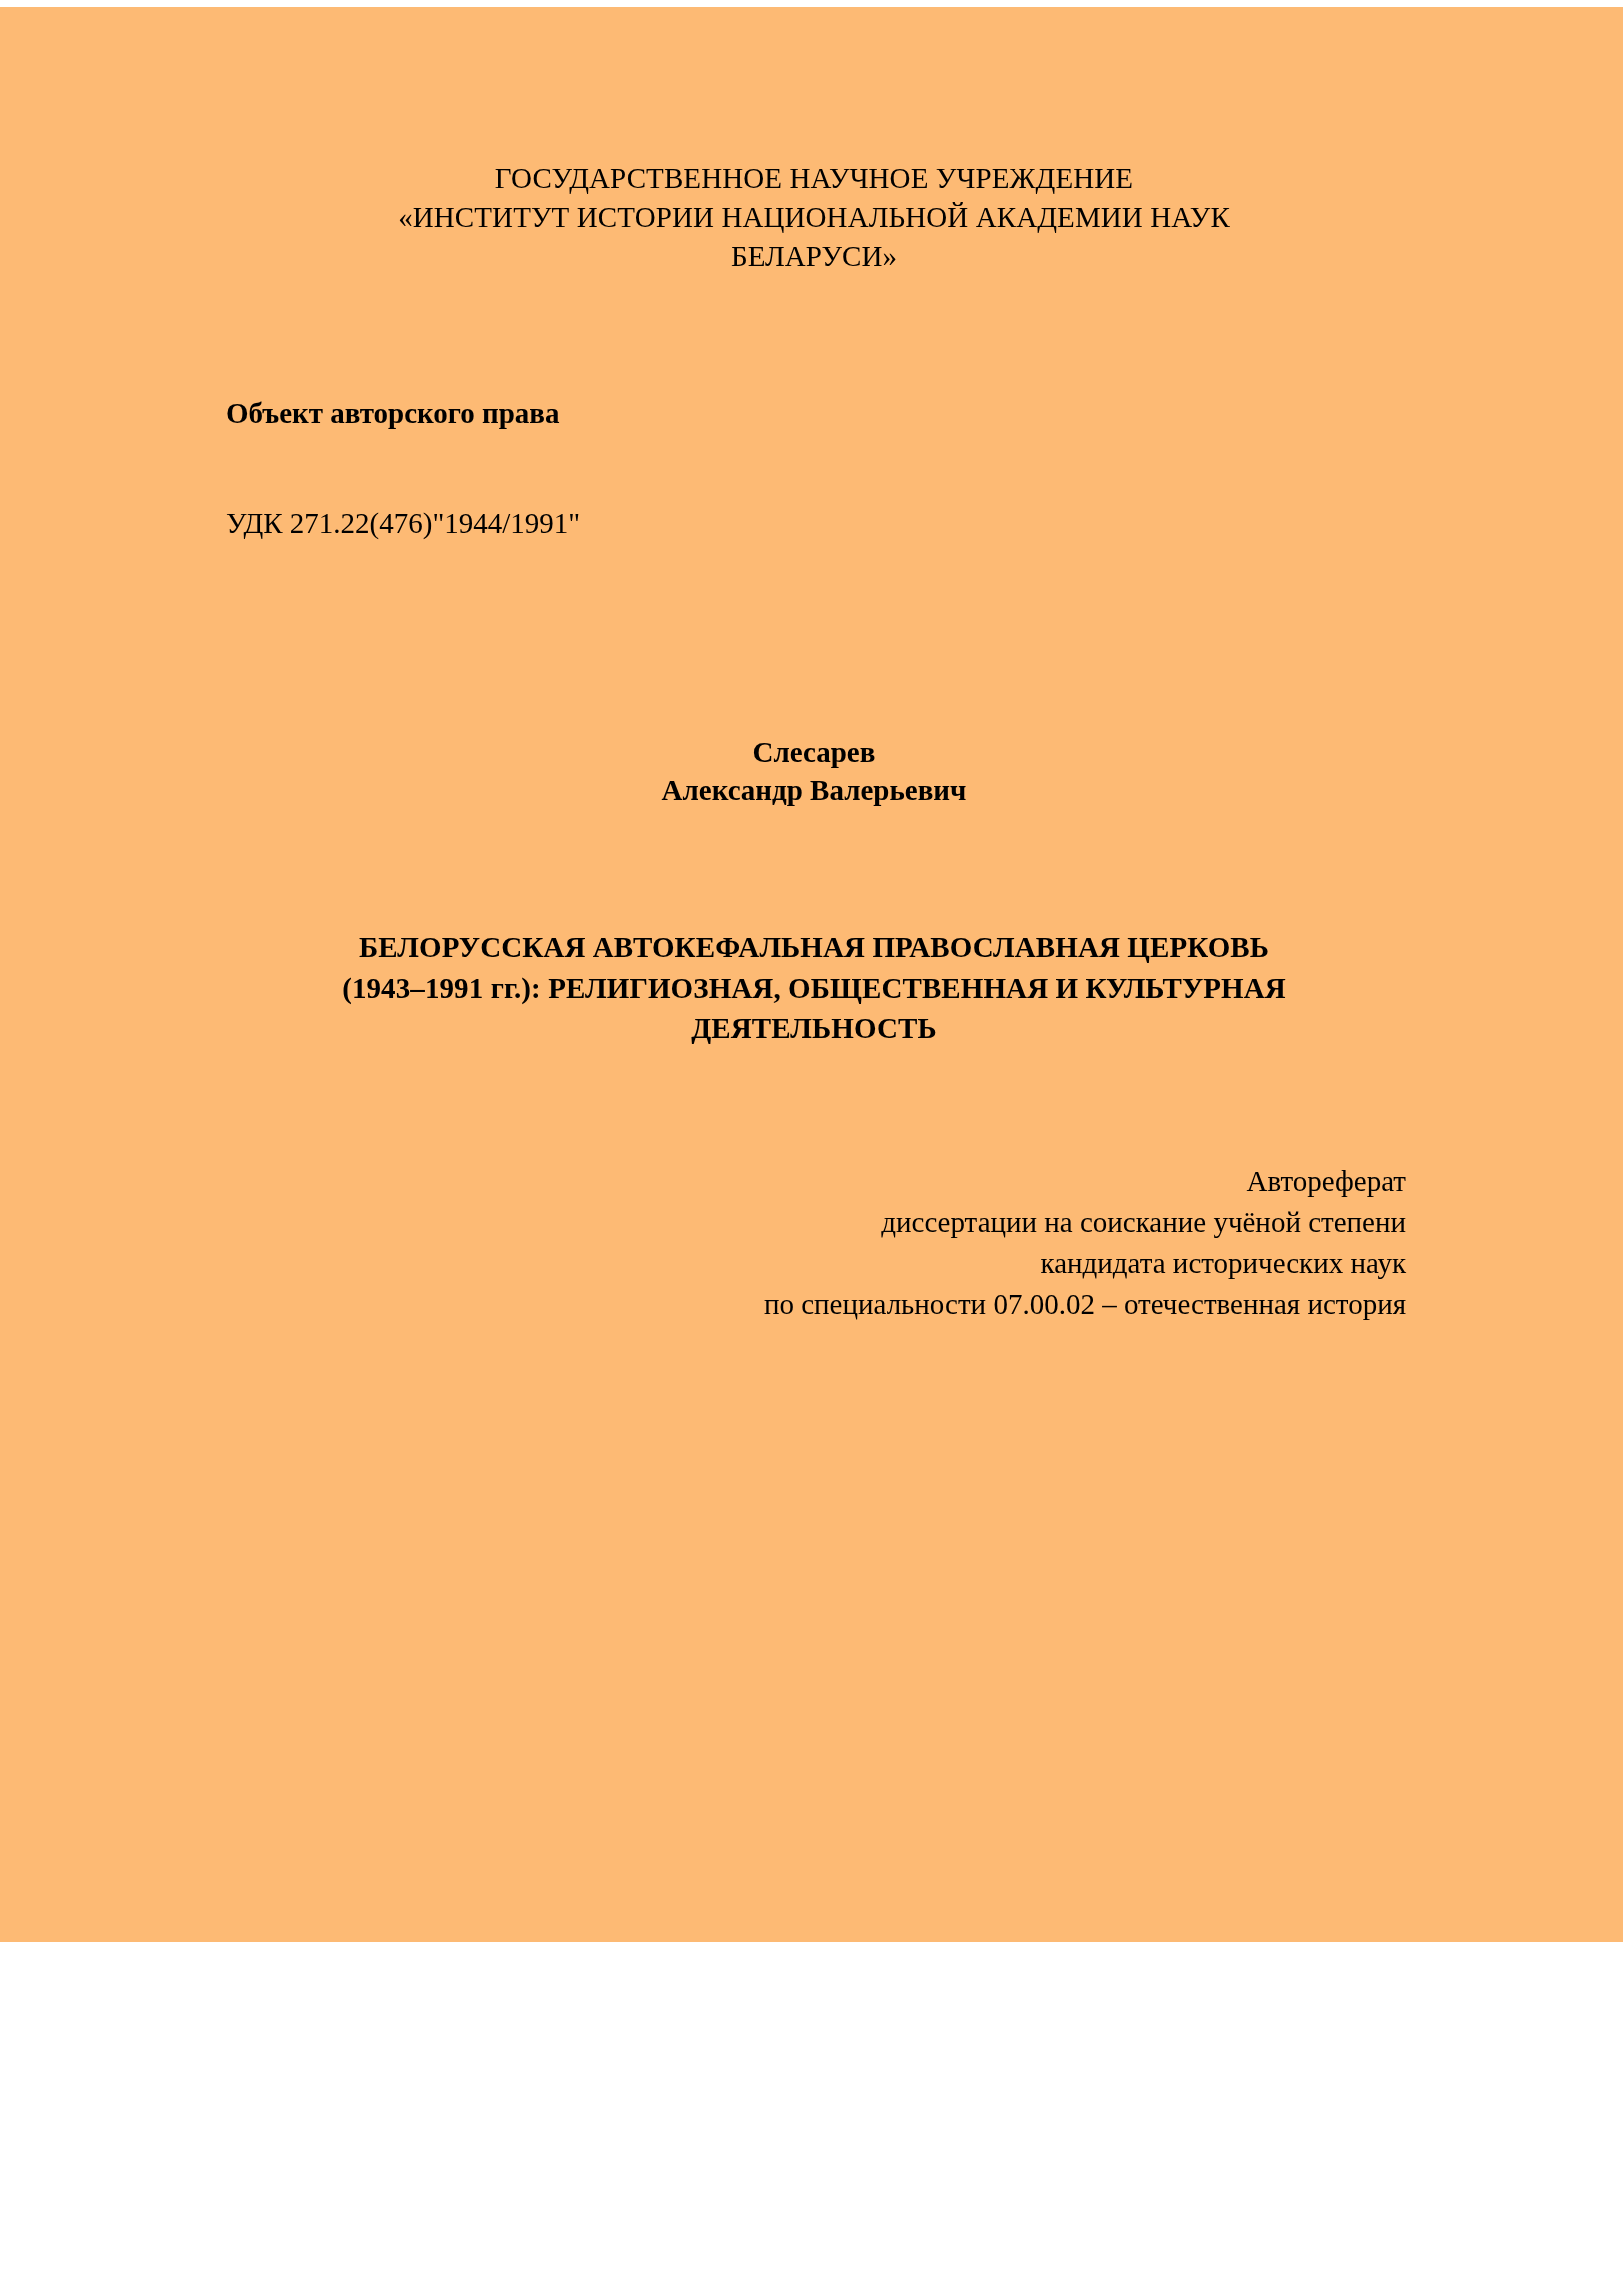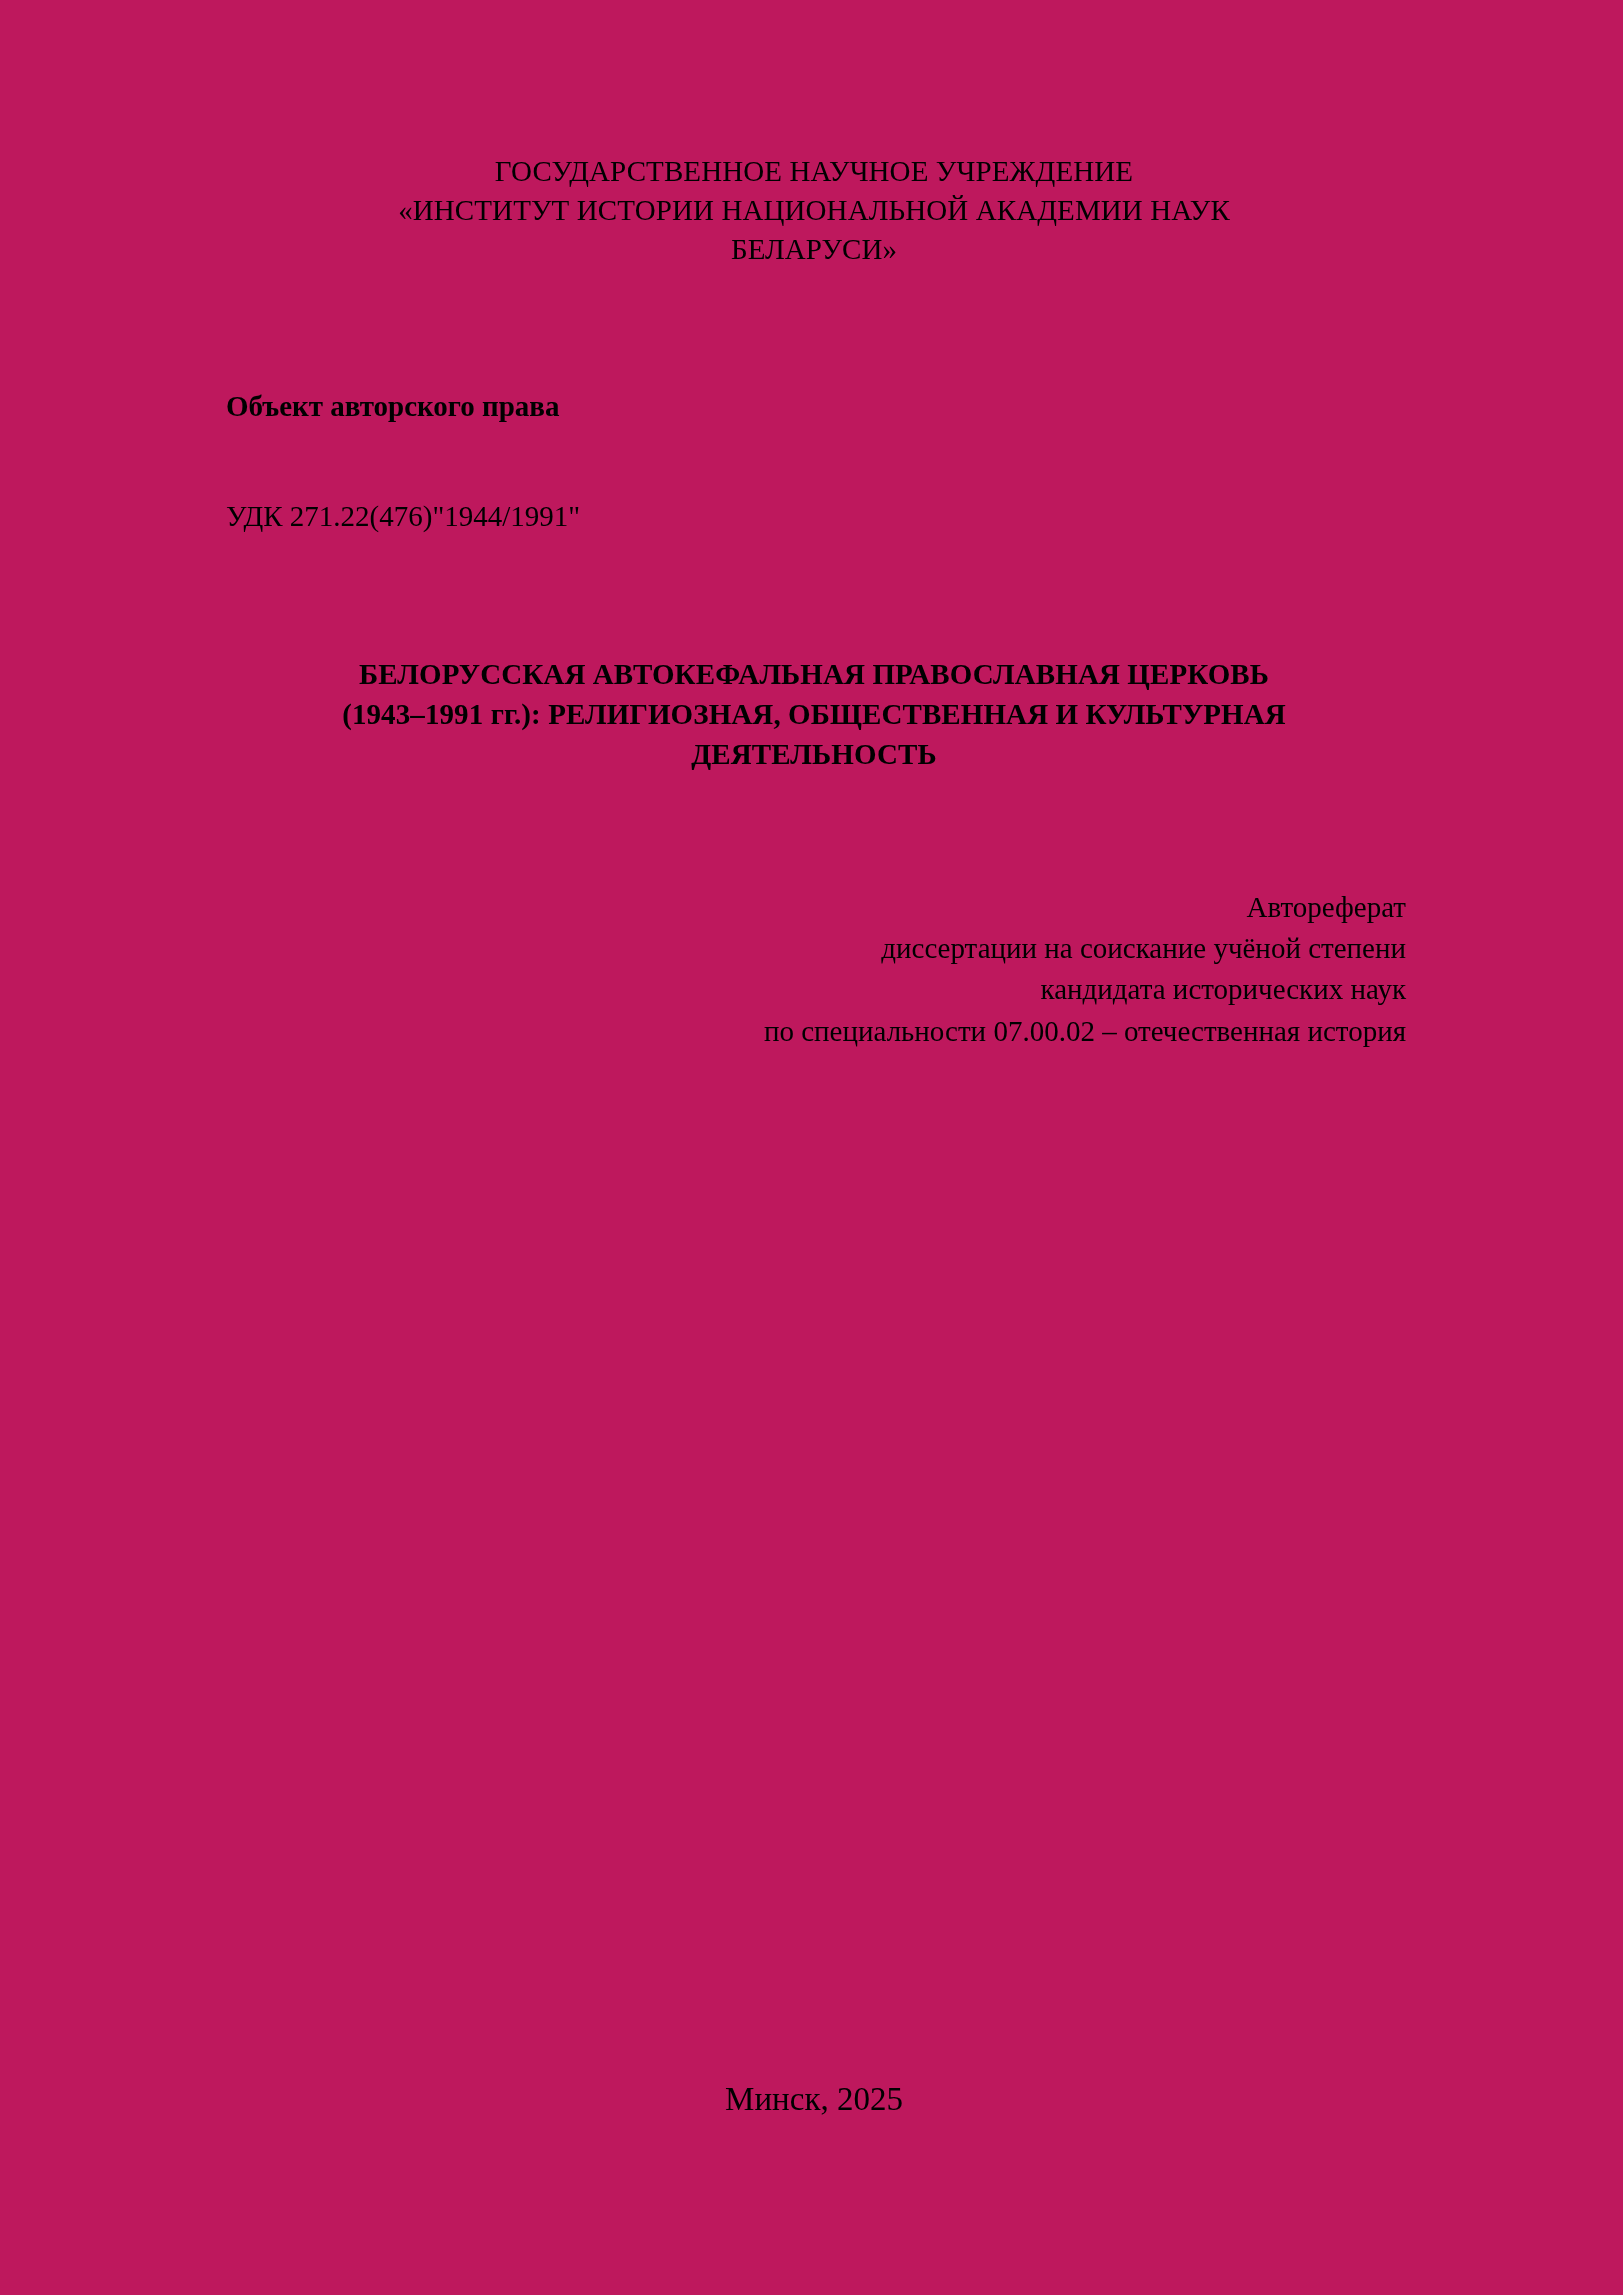--- a/index.html
+++ b/index.html
@@ -8,23 +8,23 @@
     padding: 0;
     background: #ffffff;
   }
   body {
     font-family: "Liberation Serif", "DejaVu Serif", serif;
     color: #000000;
   }
   .page {
     position: relative;
     width: 1623px;
-    height: 2295px;
-    margin: 0 auto;
-    background: #be185d;
+    height: 1935px;
+    margin: 7px auto;
+    background: #fdba74;
     box-sizing: border-box;
     overflow: hidden;
   }
   .content {
     position: absolute;
     left: 222px;
     top: 0;
     width: 1184px;
   }
 
@@ -104,20 +104,24 @@
     <div class="institution">
       <div>ГОСУДАРСТВЕННОЕ НАУЧНОЕ УЧРЕЖДЕНИЕ</div>
       <div class="inst-line-2">«ИНСТИТУТ ИСТОРИИ НАЦИОНАЛЬНОЙ АКАДЕМИИ НАУК</div>
       <div>БЕЛАРУСИ»</div>
     </div>
 
     <div class="left-block copyright">Объект авторского права</div>
 
     <div class="left-block udc">УДК 271.22(476)"1944/1991"</div>
 
+    <div class="author">
+      <div>Слесарев</div>
+      <div>Александр Валерьевич</div>
+    </div>
 
     <div class="doc-title">
       <div>БЕЛОРУССКАЯ АВТОКЕФАЛЬНАЯ ПРАВОСЛАВНАЯ ЦЕРКОВЬ</div>
       <div>(1943–1991 гг.): РЕЛИГИОЗНАЯ, ОБЩЕСТВЕННАЯ И КУЛЬТУРНАЯ</div>
       <div>ДЕЯТЕЛЬНОСТЬ</div>
     </div>
 
     <div class="subtitle">
       <span class="sub-line">Автореферат</span>
       <span class="sub-line">диссертации на соискание учёной степени</span>

